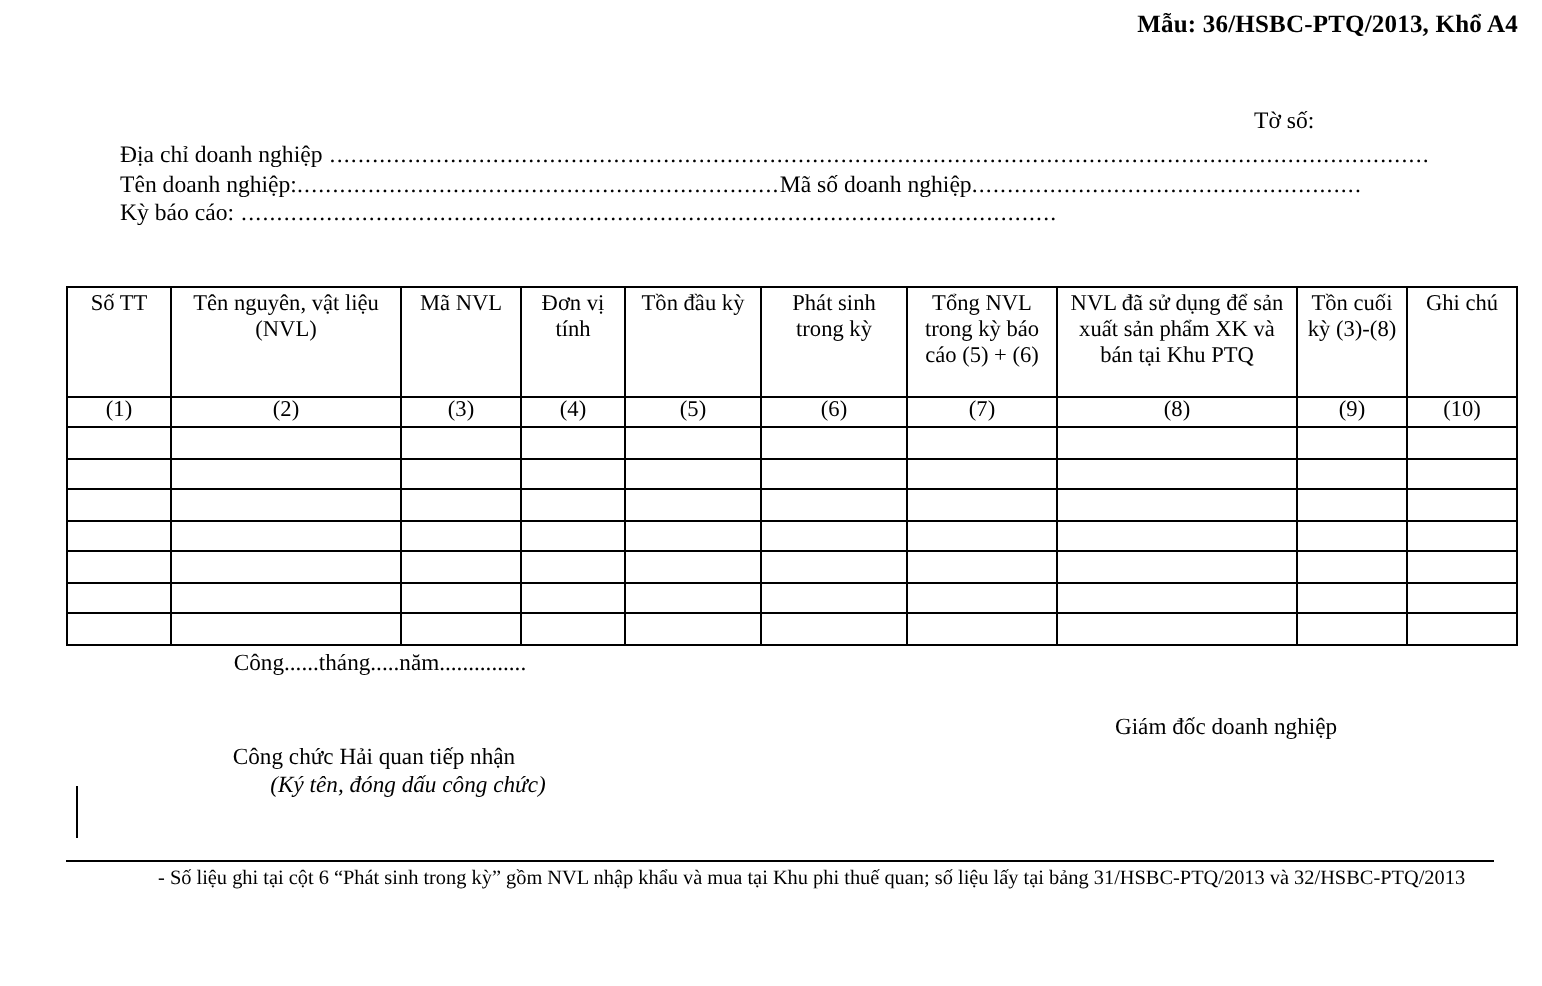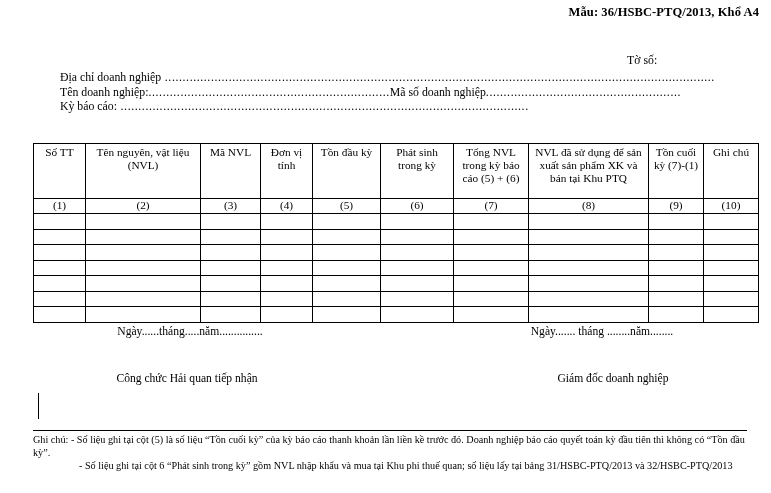--- a/index.html
+++ b/index.html
@@ -232,21 +232,21 @@
           <th>
               <div class="th-inner">Phát sinh trong kỳ</div>
             </th>
           <th>
               <div class="th-inner">Tổng NVL trong kỳ báo cáo (5) + (6)</div>
             </th>
           <th>
               <div class="th-inner">NVL đã sử dụng để sản xuất sản phẩm XK và bán tại Khu PTQ</div>
             </th>
           <th>
-              <div class="th-inner">Tồn cuối kỳ (7)-(1)</div>
+              <div class="th-inner">Tồn cuối kỳ (3)-(8)</div>
             </th>
           <th>
               <div class="th-inner">Ghi chú</div>
             </th>
         </tr>
       </thead>
       <tbody>
         <tr class="numrow">
           <td>(1)</td>
           <td>(2)</td>
@@ -341,30 +341,29 @@
             <td></td>
             <td></td>
             <td></td>
             <td></td>
           </tr>
         </tbody>
     </table>
   </div>
 
   <div class="sign left">
-    <span class="date-line">Ngày......tháng.....năm...............</span>
+    <span class="date-line">Công......tháng.....năm...............</span>
     <span class="role">Công chức Hải quan tiếp nhận</span>
+    <span class="note">(Ký tên, đóng dấu công chức)</span>
   </div>
 
   <div class="sign right">
-    <span class="date-line">Ngày....... tháng ........năm........</span>
     <span class="role">Giám đốc doanh nghiệp</span>
   </div>
 
   <div class="caret"></div>
 
   <div class="footer-rule"></div>
   <div class="notes">
-    <p class="p1">Ghi chú: - Số liệu ghi tại cột (5) là số liệu “Tồn cuối kỳ” của kỳ báo cáo thanh khoản lần liền kề trước đó. Doanh nghiệp báo cáo quyết toán kỳ đầu tiên thì không có “Tồn đầu kỳ”.</p>
     <p class="p2">- Số liệu ghi tại cột 6 “Phát sinh trong kỳ” gồm NVL nhập khẩu và mua tại Khu phi thuế quan; số liệu lấy tại bảng 31/HSBC-PTQ/2013 và 32/HSBC-PTQ/2013</p>
   </div>
 
 </div>
 
 </body></html>

